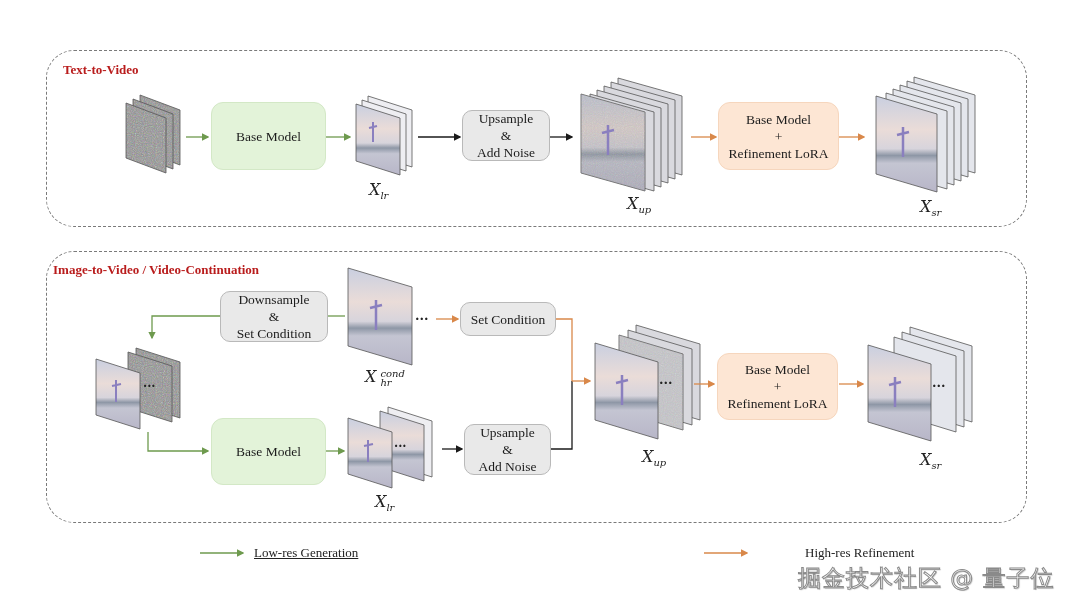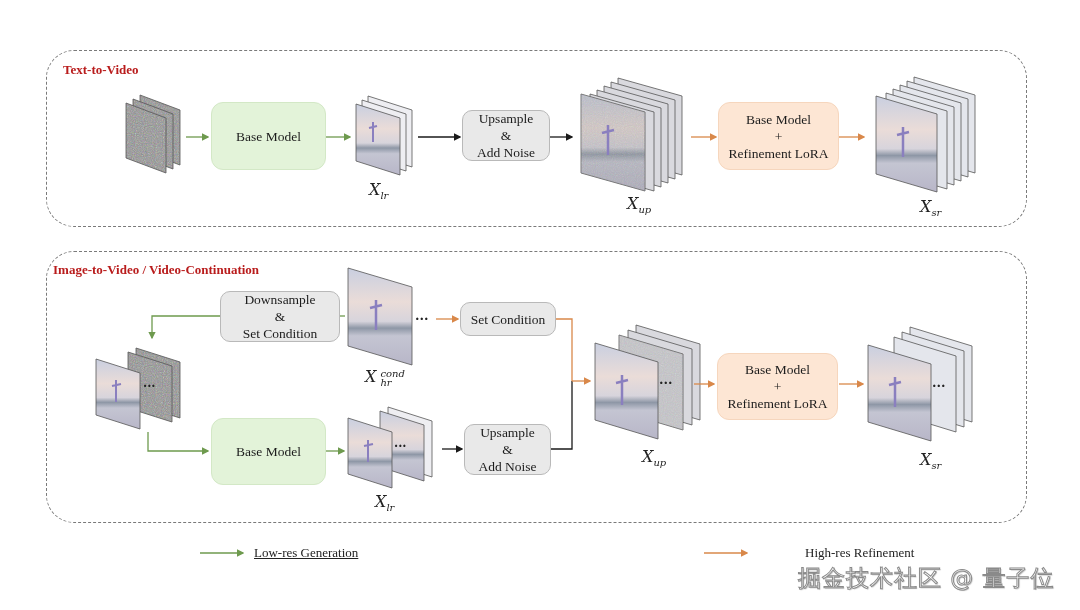--- a/index.html
+++ b/index.html
@@ -163,21 +163,21 @@
   <span>Upsample</span>
   <span>&amp;</span>
   <span>Add Noise</span>
 </div>
 <div class="box box-orange" style="left:718px;top:102px;width:121px;height:68px;flex-direction:column;">
   <span>Base Model</span>
   <span>+</span>
   <span>Refinement LoRA</span>
 </div>
 
-<div class="box box-gray" style="left:220px;top:291px;width:120px;height:51px;flex-direction:column;">
+<div class="box box-gray" style="left:220px;top:291px;width:108px;height:51px;flex-direction:column;">
   <span>Downsample</span>
   <span>&amp;</span>
   <span>Set Condition</span>
 </div>
 <div class="box box-gray" style="left:460px;top:302px;width:96px;height:34px;">
   <span>Set Condition</span>
 </div>
 <div class="box box-green" style="left:211px;top:418px;width:115px;height:67px;">
   <span>Base Model</span>
 </div>

